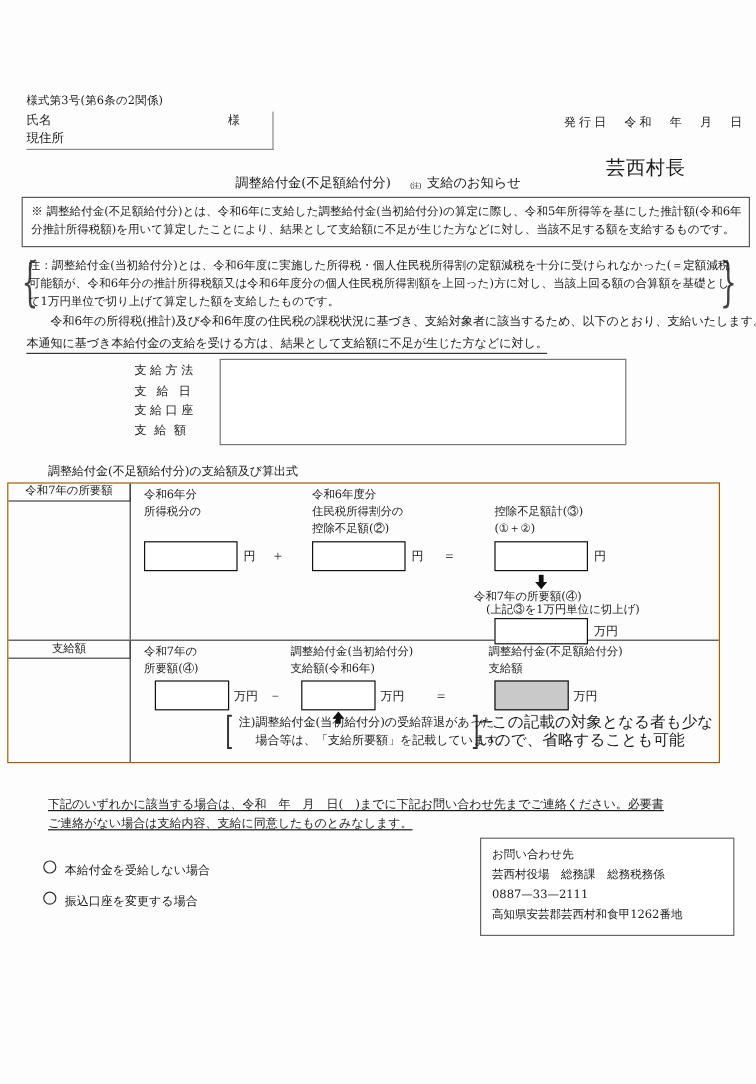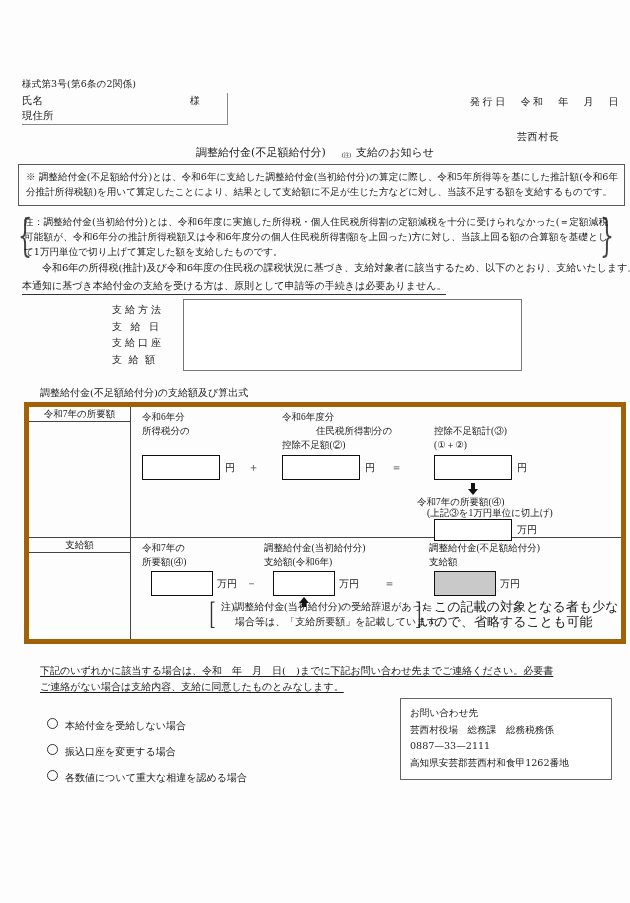--- a/index.html
+++ b/index.html
@@ -47,24 +47,23 @@
     font-size: 10px;
   }
   #issue-date {
     left: 470px; top: 95px;
     font-size: 10px;
     letter-spacing: 2.6px;
     white-space: nowrap;
   }
   #issuer {
     left: 505px; top: 130px;
-    font-size: 10px;
+    font-size: 16px;
     letter-spacing: 0.6px;
     white-space: nowrap;
-    margin-left: 12px;
   }
 
   
   #doc-title {
     left: 0; top: 145px;
     width: 630px;
     text-align: center;
     font-size: 11px;
     white-space: nowrap;
   }
@@ -146,25 +145,24 @@
   .sp8 { letter-spacing: 8.5px; }
   .sp6 { letter-spacing: 6.5px; }
 
   
   #calc-title {
     left: 40px; top: 386px;
     font-size: 10px;
     white-space: nowrap;
   }
   #calc-table {
-    left: 24px; top: 402px;
+    left: 6px; top: 402px;
     width: 592px;
     height: 232px;
-    border: 5px solid #a16207;
-    font-family: Liberation Serif, serif;
+    border: 1px solid #a16207;
   }
   .calc-section { position: relative; }
   #section-a { height: 130px; border-bottom: 1px solid #444; }
   #section-b { height: 101px; }
 
   .row-label {
     position: absolute;
     left: 0; top: 0;
     width: 101px;
     height: 14px;
@@ -257,21 +255,21 @@
   
   #footer-para {
     left: 40px; top: 663px;
     width: 575px;
     font-size: 10px;
     line-height: 16px;
   }
   .u-line { text-decoration: underline; text-underline-offset: 2px; }
 
   #options {
-    left: 47px; top: 713px;
+    left: 36px; top: 713px;
     font-size: 10px;
     line-height: 26px;
   }
   .opt { white-space: nowrap; }
   .opt .circ {
     display: inline-block;
     width: 9px; height: 9px;
     border: 1px solid #333;
     border-radius: 50%;
     margin-right: 7px;
@@ -315,21 +313,21 @@
     <span>※ 調整給付金(不足額給付分)とは、令和6年に支給した調整給付金(当初給付分)の算定に際し、令和5年所得等を基にした推計額(令和6年分推計所得税額)を用いて算定したことにより、結果として支給額に不足が生じた方などに対し、当該不足する額を支給するものです。</span>
   </div>
 
   <div class="abs" id="brace-note">
     <span class="brace-l">{</span>
     <span class="brace-r">}</span>
     <div class="brace-body">注：調整給付金(当初給付分)とは、令和6年度に実施した所得税・個人住民税所得割の定額減税を十分に受けられなかった(＝定額減税可能額が、令和6年分の推計所得税額又は令和6年度分の個人住民税所得割額を上回った)方に対し、当該上回る額の合算額を基礎として1万円単位で切り上げて算定した額を支給したものです。</div>
   </div>
 
   <div class="abs" id="para-1">令和6年の所得税(推計)及び令和6年度の住民税の課税状況に基づき、支給対象者に該当するため、以下のとおり、支給いたします。</div>
-  <div class="abs" id="para-2">本通知に基づき本給付金の支給を受ける方は、原則として申請等の手続きは必要ありません。</div>
+  <div class="abs" id="para-2">本通知に基づき本給付金の支給を受ける方は、結果として支給額に不足が生じた方などに対し。</div>
 
   <div class="abs" id="payment-box"></div>
   <div class="abs" id="payment-labels">
     <div class="pay-label sp3">支給方法</div>
     <div class="pay-label sp8">支給日</div>
     <div class="pay-label sp3">支給口座</div>
     <div class="pay-label sp6">支給額</div>
   </div>
 
   <div class="abs" id="calc-title">調整給付金(不足額給付分)の支給額及び算出式</div>
@@ -341,21 +339,21 @@
       <div class="row-divider"></div>
 
       <div class="col-head" style="left:113px; top:3px;">令和6年分</div>
       <div class="col-head" style="left:113px; top:17px;">所得税分の</div>
       <div class="col-head" style="left:113px; top:31px;margin-top:26px;">控除不足額(①)</div>
       <div class="ibox" style="left:113px; top:48px; width:78px; height:25px;"></div>
       <div class="unit" style="left:196px; top:54px;">円</div>
       <div class="op" style="left:219px; top:53px;">＋</div>
 
       <div class="col-head" style="left:253px; top:3px;">令和6年度分</div>
-      <div class="col-head" style="left:253px; top:17px;margin-left:34px;">住民税所得割分の</div>
+      <div class="col-head" style="left:253px; top:17px;">住民税所得割分の</div>
       <div class="col-head" style="left:253px; top:31px;">控除不足額(②)</div>
       <div class="ibox" style="left:253px; top:48px; width:78px; height:25px;"></div>
       <div class="unit" style="left:336px; top:54px;">円</div>
       <div class="op" style="left:362px; top:53px;">＝</div>
 
       <div class="col-head" style="left:405px; top:17px;">控除不足額計(③)</div>
       <div class="col-head" style="left:405px; top:31px;">(①＋②)</div>
       <div class="ibox" style="left:405px; top:48px; width:78px; height:25px;"></div>
       <div class="unit" style="left:488px; top:54px;">円</div>
 
@@ -414,23 +412,20 @@
     <div class="u-line" style="display:inline-block;font-family:Liberation Mono, monospace;">ご連絡がない場合は支給内容、支給に同意したものとみなします。</div>
   </div>
 
   <div class="abs" id="options">
     <div class="opt">
       <span class="circ"></span><span>本給付金を受給しない場合</span>
     </div>
     <div class="opt">
       <span class="circ"></span><span>振込口座を変更する場合</span>
     </div>
-    <div class="opt">
-      <span class="circ"></span><span>各数値について重大な相違を認める場合</span>
-    </div>
   </div>
 
   <div class="abs" id="contact-box">
     <div class="ct-row">お問い合わせ先</div>
     <div class="ct-row">芸西村役場　総務課　総務税務係</div>
     <div class="ct-row">0887—33—2111</div>
     <div class="ct-row">高知県安芸郡芸西村和食甲1262番地</div>
   </div>
 
 </div>

